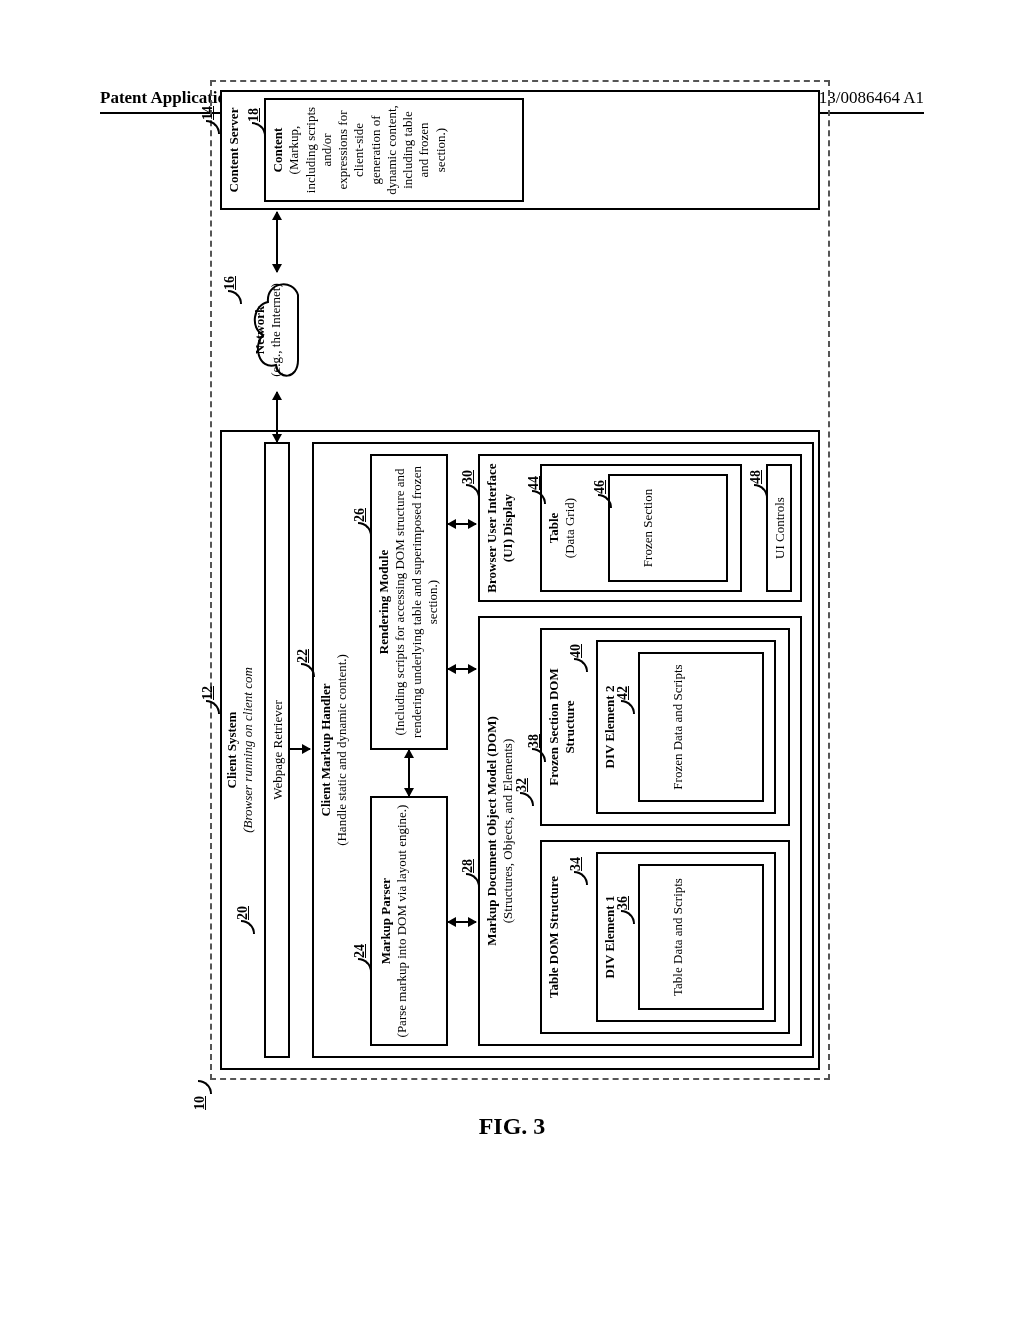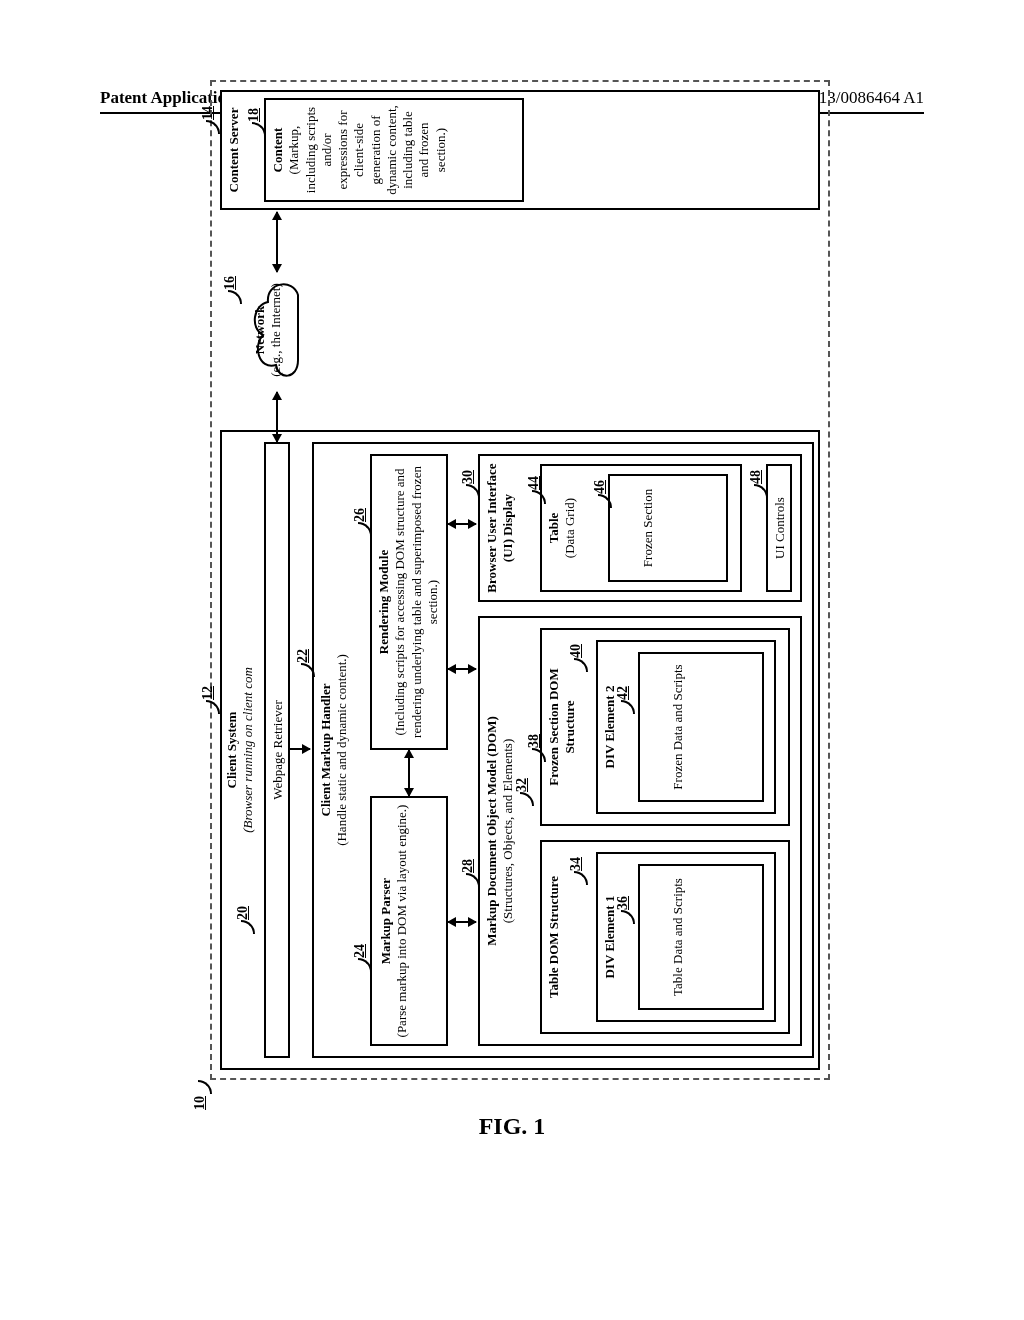--- a/index.html
+++ b/index.html
@@ -271,13 +271,13 @@
     <div class="box" style="left:868px; top:44px; width:104px; height:260px; padding:4px;">
       <div class="title">Content</div>
       <div>(Markup, including scripts and/or expressions for client-side generation of dynamic content, including table and frozen section.)</div>
     </div>
     <div class="ref" style="left:948px; top:26px;">18</div>
     <div class="ref-hook" style="left:934px; top:32px; transform: rotate(-90deg);"></div>
 
   </div>
 </div>
 
-<div class="fig-label">FIG. 1</div>
+<div class="fig-label">FIG. 3</div>
 
 </body></html>

